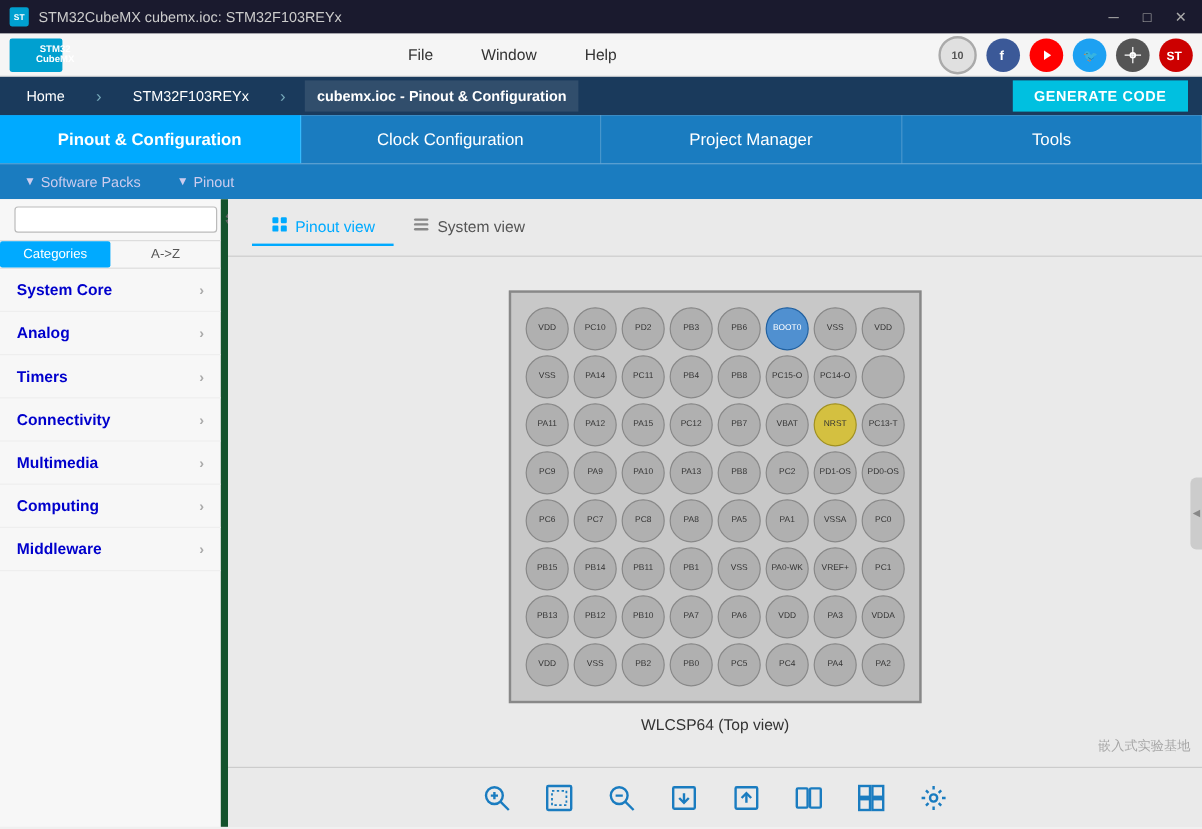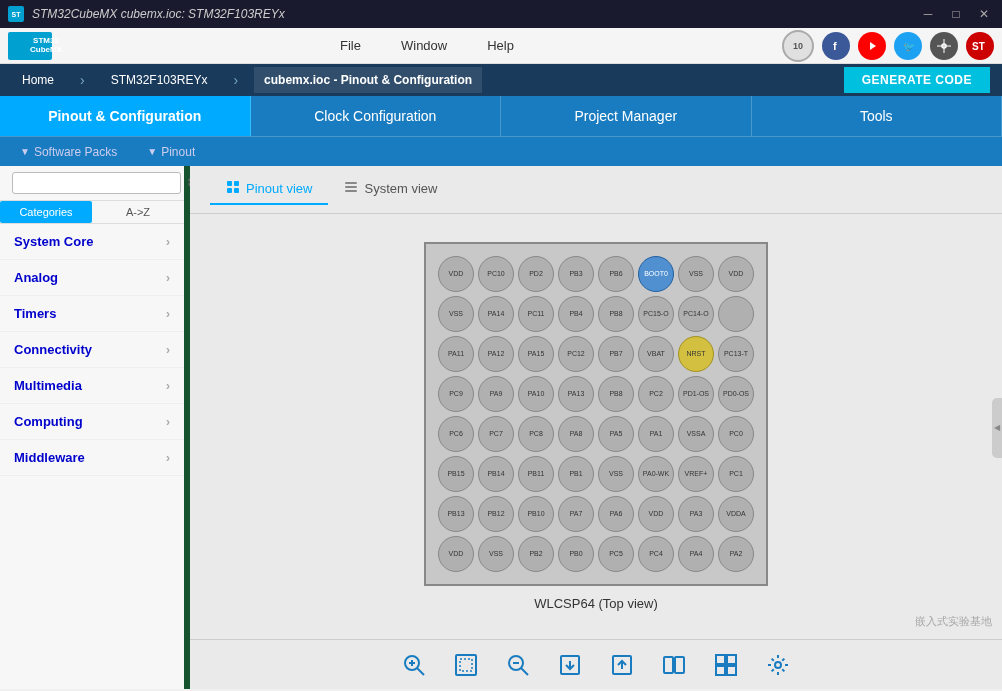--- a/index.html
+++ b/index.html
@@ -1,20 +1,20 @@
 <!DOCTYPE html>
 <html><head>
   <meta charset="utf-8">
   <style>
     * { margin: 0; padding: 0; box-sizing: border-box; }
     body { font-family: 'Segoe UI', Arial, sans-serif; background: #f0f0f0; width: 1002px; height: 691px; overflow: hidden; user-select: none; }
 
     
     #titlebar { background: #1a1a2e; color: #ccc; font-size: 12px; height: 28px; display: flex; align-items: center; padding: 0 8px; gap: 8px; }
-    #titlebar .title { flex: 1; font-style: italic; }
+    #titlebar .title { flex: 1; }
     #titlebar .win-btn { width: 20px; height: 20px; display: flex; align-items: center; justify-content: center; font-size: 12px; cursor: pointer; color: #aaa; }
     #titlebar .app-icon { width: 16px; height: 16px; background: #00a0d0; border-radius: 2px; font-size: 8px; color: #fff; display: flex; align-items: center; justify-content: center; }
 
     
     #menubar { background: #f5f5f5; height: 36px; display: flex; align-items: center; padding: 0 8px; border-bottom: 1px solid #ddd; }
     #menubar .logo { display: flex; align-items: center; gap: 4px; margin-right: 20px; }
     #menubar .logo-box { width: 44px; height: 28px; background: #00a0d0; display: flex; align-items: center; justify-content: center; color: #fff; font-size: 9px; font-weight: bold; line-height: 1.1; border-radius: 2px; }
     #menubar .menu-items { display: flex; gap: 0; flex: 1; justify-content: center; }
     #menubar .menu-item { padding: 6px 20px; font-size: 13px; cursor: pointer; color: #333; }
     #menubar .social-icons { display: flex; align-items: center; gap: 8px; }

